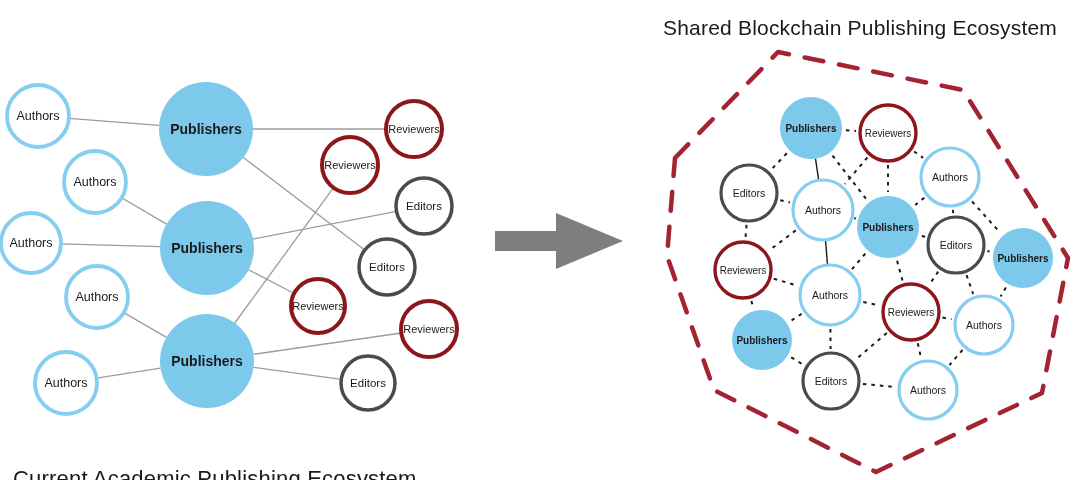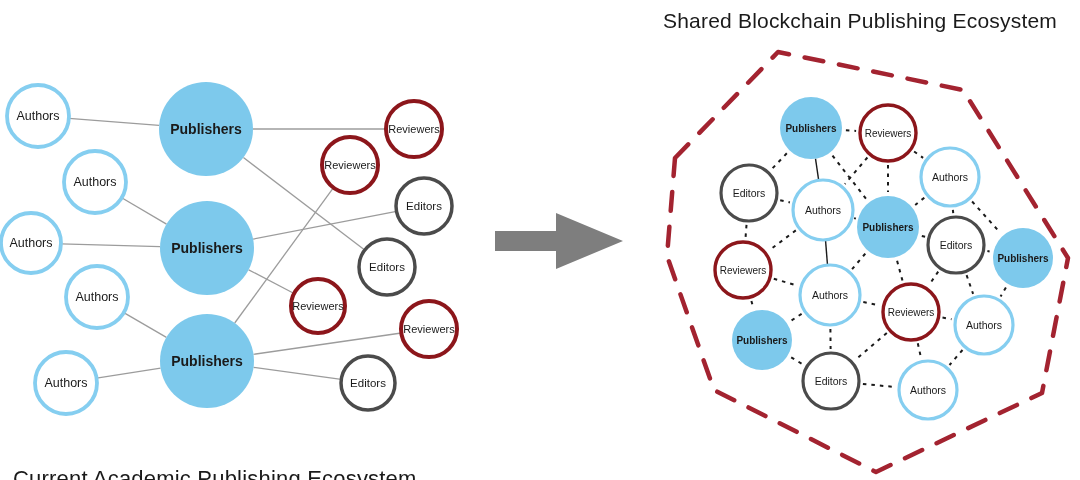--- a/index.html
+++ b/index.html
@@ -2,21 +2,21 @@
 <html><head>
 <meta charset="utf-8">
 <style>
   html,body{margin:0;padding:0;background:#ffffff;}
   body{width:1080px;height:480px;overflow:hidden;
        font-family:"Liberation Sans","DejaVu Sans",sans-serif;}
   .stage{position:relative;width:1080px;height:480px;background:#ffffff;}
   .stage svg{position:absolute;left:0;top:0;}
   .title{position:absolute;color:#1a1a1a;letter-spacing:.2px;}
   .title-left{left:13px;top:466px;font-size:22px;text-decoration:underline;}
-  .title-right{left:640px;top:9px;width:440px;text-align:center;font-size:21px;}
+  .title-right{left:640px;top:16px;width:440px;text-align:center;font-size:21px;}
   svg text{font-family:"Liberation Sans","DejaVu Sans",sans-serif;fill:#1a1a1a;}
 </style>
 </head>
 <body style="background: rgb(255, 255, 255);">
 
 <div class="stage">
 
   <svg width="1080" height="480" viewBox="0 0 1080 480">
     <g id="left-net">
         <line x1="68.9" y1="118.4" x2="159.1" y2="125.4" stroke="#9C9C9C" stroke-width="1.3"></line>

